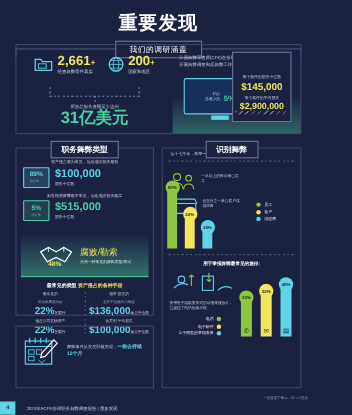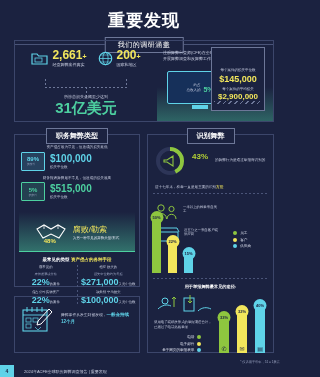--- a/index.html
+++ b/index.html
@@ -345,21 +345,21 @@
     <div class="two-col">
       <div class="col">
         <div class="col-sub">最常见的</div>
         <div class="col-sub2">虚假发票或付款</div>
         <div class="col-val"><span>22%</span><span class="unit">的案件</span></div>
       </div>
       <div class="vdiv"></div>
       <div class="col">
         <div class="col-sub">相应 损失的</div>
         <div class="col-sub2">损失中位数约为每起</div>
-        <div class="col-val"><span>$271,000</span><span class="unit">美元中位数</span></div>
+        <div class="col-val"><span>$136,000</span><span class="unit">美元中位数</span></div>
       </div>
     </div>
 
     <div class="two-col" style="margin-top:3px">
       <div class="col">
         <div class="col-sub">侵占公司实物资产</div>
         <div class="col-val"><span>22%</span><span class="unit">的案件</span></div>
       </div>
       <div class="vdiv"></div>
       <div class="col">
@@ -388,37 +388,20 @@
       </div>
       <div class="cal-text">
         <span>舞弊事件从发生到被发现，</span><b>一般会持续12个月</b>
       </div>
     </div>
   </div>
 
   <div class="panel mid-right">
     <div class="panel-head">识别舞弊</div>
 
-    <div class="donut-row">
-      <div class="donut">
-        <svg width="30" height="30" viewBox="0 0 30 30">
-          <circle cx="15" cy="15" r="12" fill="none" stroke="#2d3558" stroke-width="4"></circle>
-          <circle cx="15" cy="15" r="12" fill="none" stroke="#8ec63f" stroke-width="4" stroke-dasharray="32 43" transform="rotate(-90 15 15)"></circle>
-        </svg>
-        <div class="donut-core">
-          <svg width="14" height="12" viewBox="0 0 14 12">
-            <path d="M1 5h3l6-4v10L4 7H1z" fill="none" stroke="#8ec63f" stroke-width="1.1"></path>
-          </svg>
-        </div>
-      </div>
-      <div>
-        <div class="d43"><span>43</span><span>%</span></div>
-      </div>
-      <div class="donut-cap">的舞弊行为是通过举报而识别的</div>
-    </div>
     <div class="donut-cap2">
       <span>这十七年来，检举一直是最主要的识别</span><b>方法</b>
     </div>
 
     <div class="hr-d"></div>
 
     <div class="chart1">
       <div class="c1-ico" style="left:6px;top:6px">
         <svg width="26" height="18" viewBox="0 0 26 18">
           <circle cx="7" cy="5" r="3.2" fill="none" stroke="#8ec63f" stroke-width="1"></circle>

